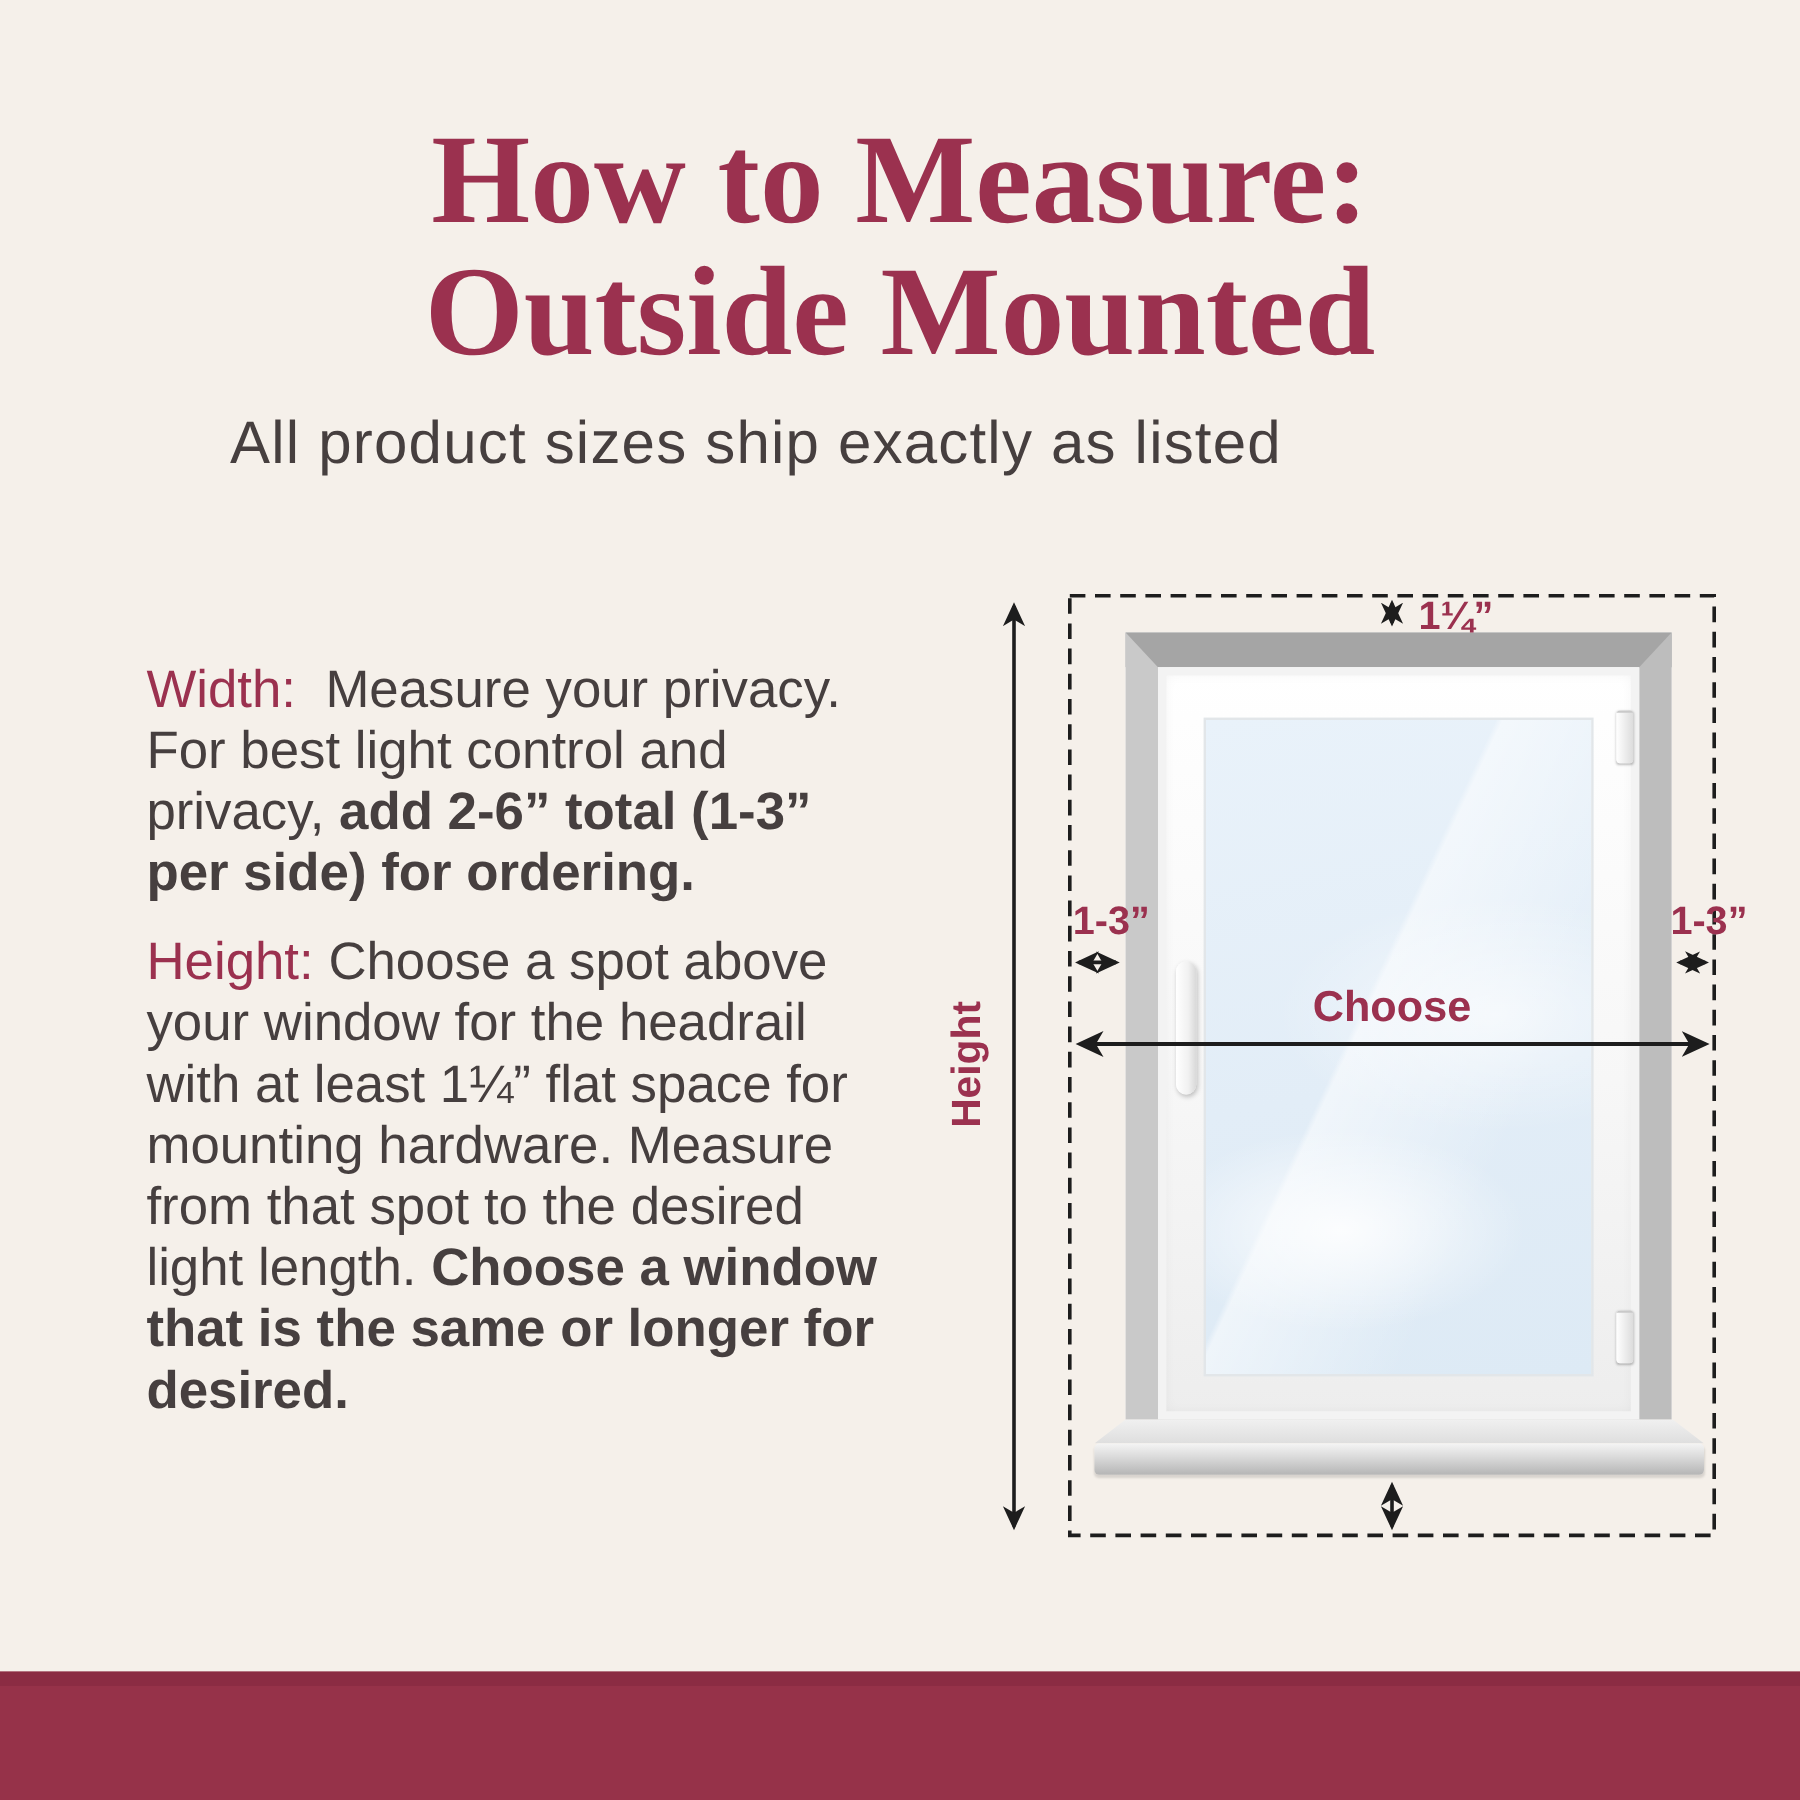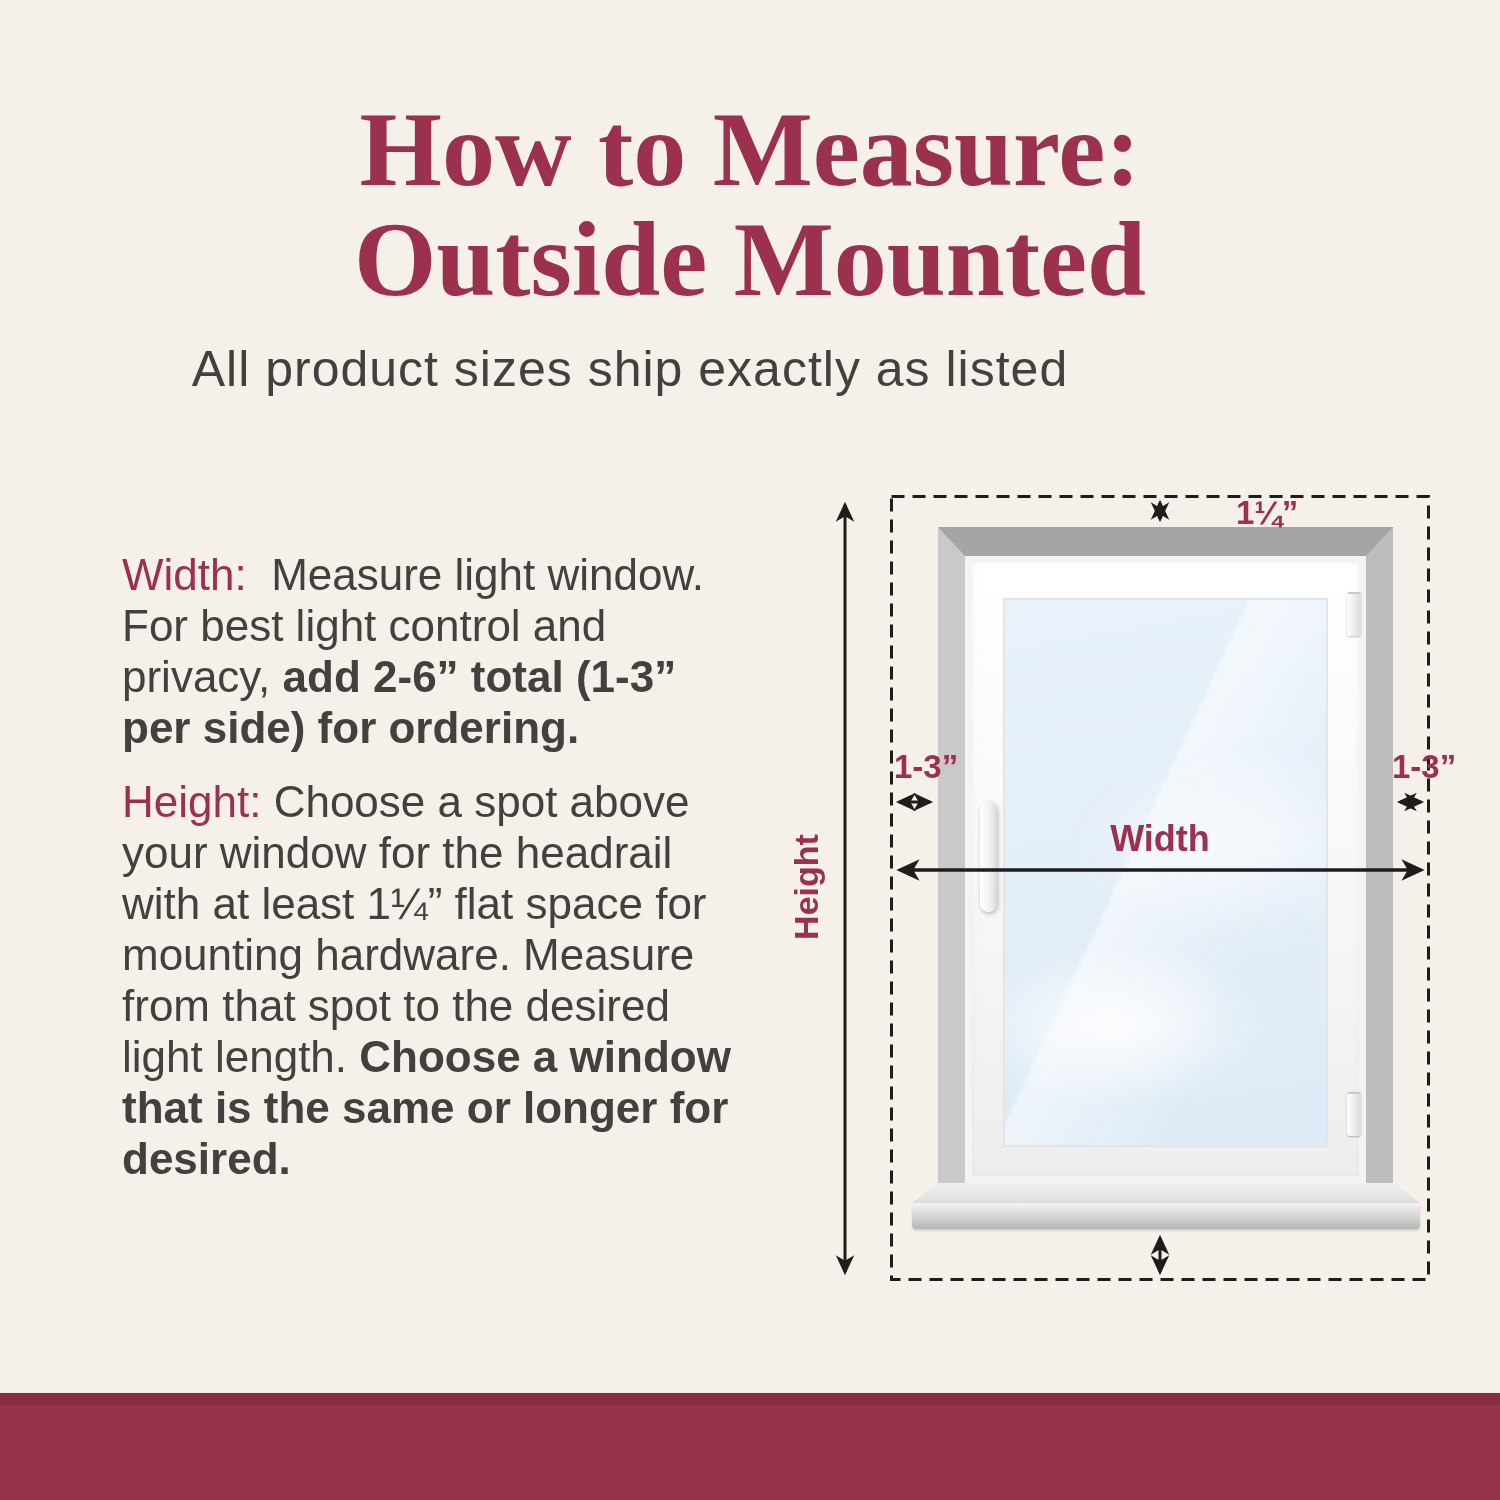--- a/index.html
+++ b/index.html
@@ -46,21 +46,21 @@
     font-weight:700;
     font-size:33px;line-height:33px;
   }
   .dim-width{
     left:1060px;top:822px;width:200px;text-align:center;font-size:36px;
   }
   .dim-height{
     left:750px;top:867px;width:120px;height:40px;text-align:center;
     transform:rotate(-90deg);font-size:34px;
   }
-  .dim-topgap{left:1236px;top:496px;text-align:center;}
+  .dim-topgap{left:1182px;top:496px;text-align:center;}
   .dim-leftgap{left:894px;top:750px;}
   .dim-rightgap{left:1392px;top:750px;}
   
   .recess{
     position:absolute;left:938px;top:527px;width:455px;height:656px;
     box-sizing:border-box;
     border-top:29px solid #a5a5a5;
     border-left:27px solid #c9c9c9;
     border-right:27px solid #bdbdbd;
     background:#fbfbfb;
@@ -124,21 +124,21 @@
 
   <div class="title">
     <div>How to Measure:</div>
     <div>Outside Mounted</div>
   </div>
 
   <div class="subtitle">All product sizes ship exactly as listed</div>
 
   <div class="copy">
     <p>
-      <span class="line"><span class="lbl">Width:</span><span>  Measure light window.</span></span>
+      <span class="line"><span class="lbl">Width:</span><span>  Measure your privacy.</span></span>
       <span class="line">For best light control and</span>
       <span class="line"><span>privacy, </span><span class="b">add 2-6” total (1-3”</span></span>
       <span class="line b">per side) for ordering.</span>
     </p>
     <p>
       <span class="line"><span class="lbl">Height:</span><span> Choose a spot above</span></span>
       <span class="line">your window for the headrail</span>
       <span class="line">with at least 1¼” flat space for</span>
       <span class="line">mounting hardware. Measure</span>
       <span class="line">from that spot to the desired</span>
@@ -173,20 +173,20 @@
     <line x1="1160" y1="503" x2="1160" y2="519" stroke="#1d1d1d" stroke-width="3" marker-start="url(#ah)" marker-end="url(#ah)"></line>
 
     <line x1="899" y1="802" x2="930" y2="802" stroke="#1d1d1d" stroke-width="3" marker-start="url(#ah)" marker-end="url(#ah)"></line>
 
     <line x1="1400" y1="802" x2="1421" y2="802" stroke="#1d1d1d" stroke-width="3" marker-start="url(#ah)" marker-end="url(#ah)"></line>
 
     <line x1="1160" y1="1238" x2="1160" y2="1272" stroke="#1d1d1d" stroke-width="3" marker-start="url(#ah)" marker-end="url(#ah)"></line>
   </svg>
 
   <div class="dim dim-height">Height</div>
-  <div class="dim dim-width">Width</div>
+  <div class="dim dim-width">Choose</div>
   <div class="dim dim-topgap">1¼”</div>
   <div class="dim dim-leftgap">1-3”</div>
   <div class="dim dim-rightgap">1-3”</div>
 
   <div class="bottom-bar"></div>
 
 </div>
 
 </body></html>

